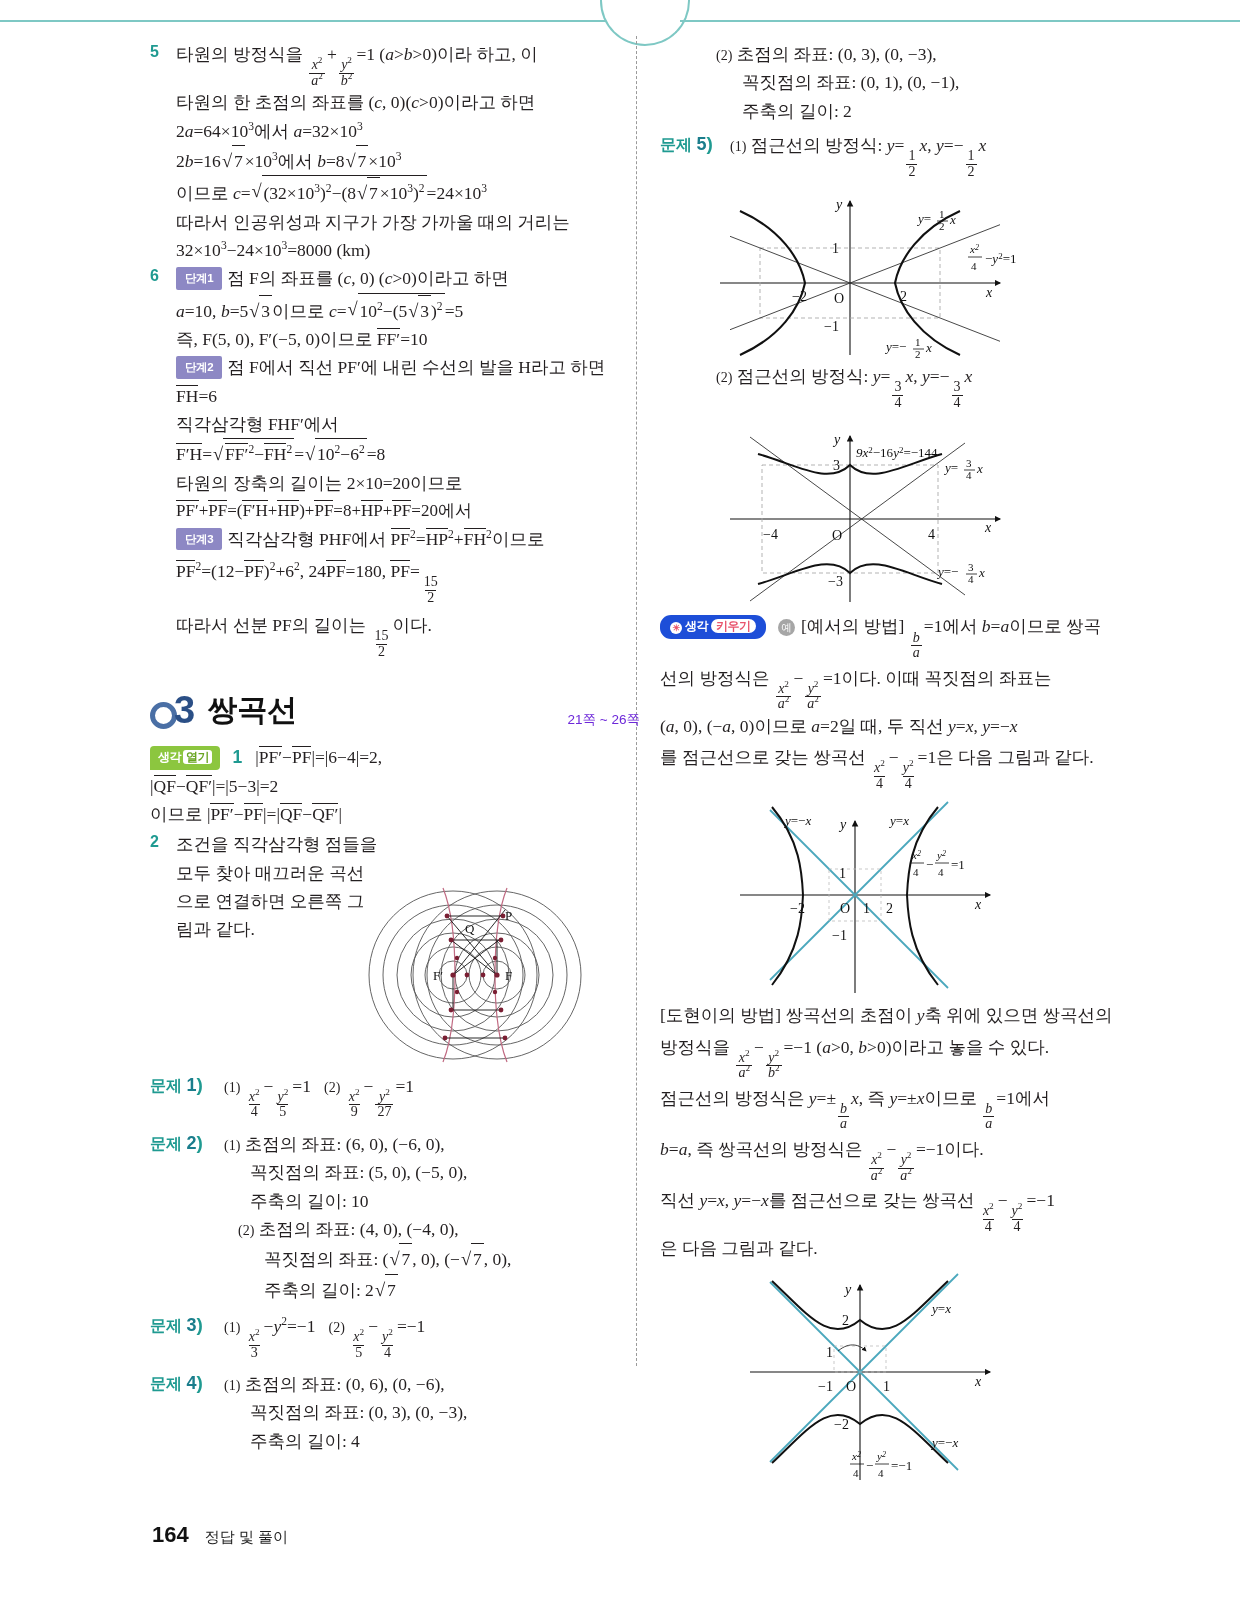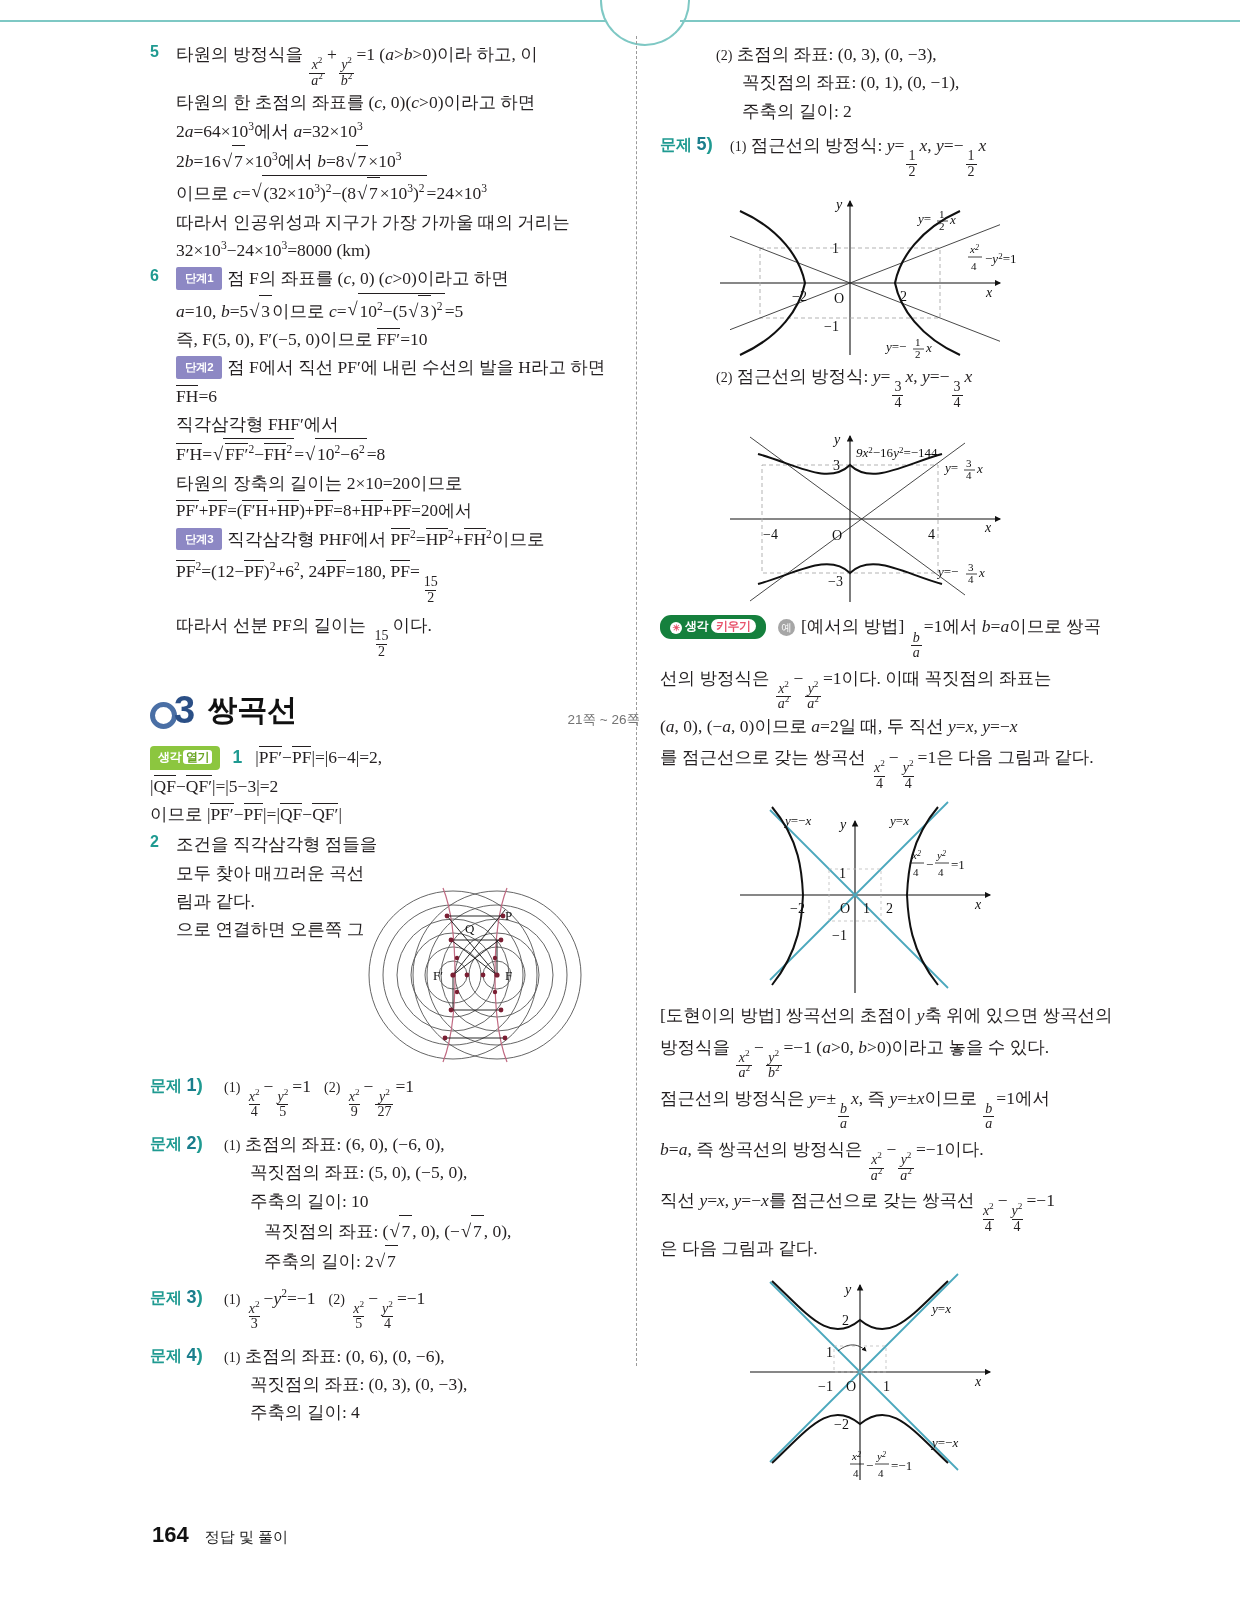--- a/index.html
+++ b/index.html
@@ -75,21 +75,21 @@
   
   .chip-open {
     display:inline-block; background:#8cc63f; color:#fff;
     font-family:"Liberation Sans", sans-serif; font-size:12px; font-weight:bold;
     border-radius:4px 4px 4px 0; padding:2px 8px; margin-right:8px;
     vertical-align:2px; letter-spacing:-0.5px;
   }
   .chip-open .w2 { background:#fff; color:#6aa522; border-radius:3px; padding:0 3px; margin-left:2px;}
   
   .chip-grow {
-    display:inline-block; background:#15803d; color:#fff;
+    display:inline-block; background:#1d4ed8; color:#fff;
     font-family:"Liberation Sans", sans-serif; font-size:12px; font-weight:bold;
     border-radius:11px; padding:2px 10px; margin-right:8px;
     vertical-align:2px; letter-spacing:-0.5px;
   }
   .chip-grow .bulb {
     display:inline-block; width:12px; height:12px; border-radius:50%;
     background:#fff; color:#e8556d; font-size:9px; line-height:12px;
     text-align:center; margin-right:3px; vertical-align:-1px;
   }
   .chip-grow .w2 { background:#fff; color:#e8556d; border-radius:8px; padding:0 5px; margin-left:3px;}
@@ -118,21 +118,21 @@
   .sec-num {
     font-family:"Liberation Sans", sans-serif; font-weight:bold;
     font-size:38px; color:#2b4f86; vertical-align:2px; margin-left:-3px;
   }
   .sec-title {
     font-family:"Liberation Sans", sans-serif; font-weight:bold;
     font-size:30px; color:#111; margin-left:12px; vertical-align:5px;
   }
   .sec-pages {
     position:absolute; right:-10px; top:22px;
-    font-family:"Liberation Sans", sans-serif; font-size:13.5px; color:#737373;
+    font-family:"Liberation Sans", sans-serif; font-size:13.5px; color:#6d28d9;
   }
 
   
   .footer { position:absolute; left:152px; bottom:76px; }
   .footer .pg {
     font-family:"Liberation Sans", sans-serif; font-weight:bold;
     font-size:22px; color:#111; margin-right:12px;
   }
   .footer .ft {
     font-family:"Liberation Sans", sans-serif; font-size:15px; color:#222;
@@ -213,22 +213,22 @@
       &nbsp; |<span class="ovl">PF′</span>−<span class="ovl">PF</span>|=|6−4|=2,
     </div>
     <div class="ln">|<span class="ovl">QF</span>−<span class="ovl">QF′</span>|=|5−3|=2</div>
     <div class="ln">이므로 |<span class="ovl">PF′</span>−<span class="ovl">PF</span>|=|<span class="ovl">QF</span>−<span class="ovl">QF′</span>|</div>
 
     <div class="item" style="margin-top:2px">
       <div class="num">2</div>
       <div class="body-block" style="width:210px">
         <div class="ln">조건을 직각삼각형 점들을</div>
         <div class="ln">모두 찾아 매끄러운 곡선</div>
+        <div class="ln">으로 연결하면 오른쪽 그</div>
         <div class="ln">림과 같다.</div>
-        <div class="ln">으로 연결하면 오른쪽 그</div>
       </div>
     </div>
   </div>
 
   <div style="position:absolute; left:205px; top:840px;">
     <svg width="240" height="190" viewBox="0 0 240 190">
       <g fill="none" stroke="#555" stroke-width="0.9">
 
         <circle cx="98" cy="95" r="14"></circle>
           <circle cx="98" cy="95" r="28"></circle>
@@ -312,20 +312,21 @@
           </span>=1
       </div>
     </div>
 
     <div class="item" style="margin-top:10px">
       <div class="qlabel"><span>문제</span> <span class="qn">2</span><span class="paren">)</span></div>
       <div class="body-block">
         <div class="ln"><span style="font-size:14px">(1)</span> 초점의 좌표: (6, 0), (−6, 0),</div>
         <div class="ln" style="padding-left:26px">꼭짓점의 좌표: (5, 0), (−5, 0),</div>
         <div class="ln" style="padding-left:26px">주축의 길이: 10</div>
+        <div class="ln" style="padding-left:14px"><span style="font-size:14px">(2)</span> 초점의 좌표: (4, 0), (−4, 0),</div>
         <div class="ln" style="padding-left:40px">꼭짓점의 좌표: (<span class="sqrt"><span class="rad">√</span><span class="bar">7</span></span>, 0), (−<span class="sqrt"><span class="rad">√</span><span class="bar">7</span></span>, 0),</div>
         <div class="ln" style="padding-left:40px">주축의 길이: 2<span class="sqrt"><span class="rad">√</span><span class="bar">7</span></span></div>
       </div>
     </div>
 
     <div class="item" style="margin-top:8px">
       <div class="qlabel"><span>문제</span> <span class="qn">3</span><span class="paren">)</span></div>
       <div class="body-block ln">
         <span style="font-size:14px">(1)</span> <span class="frac">
             <span class="n"><i>x</i><sup class="ex">2</sup></span>

